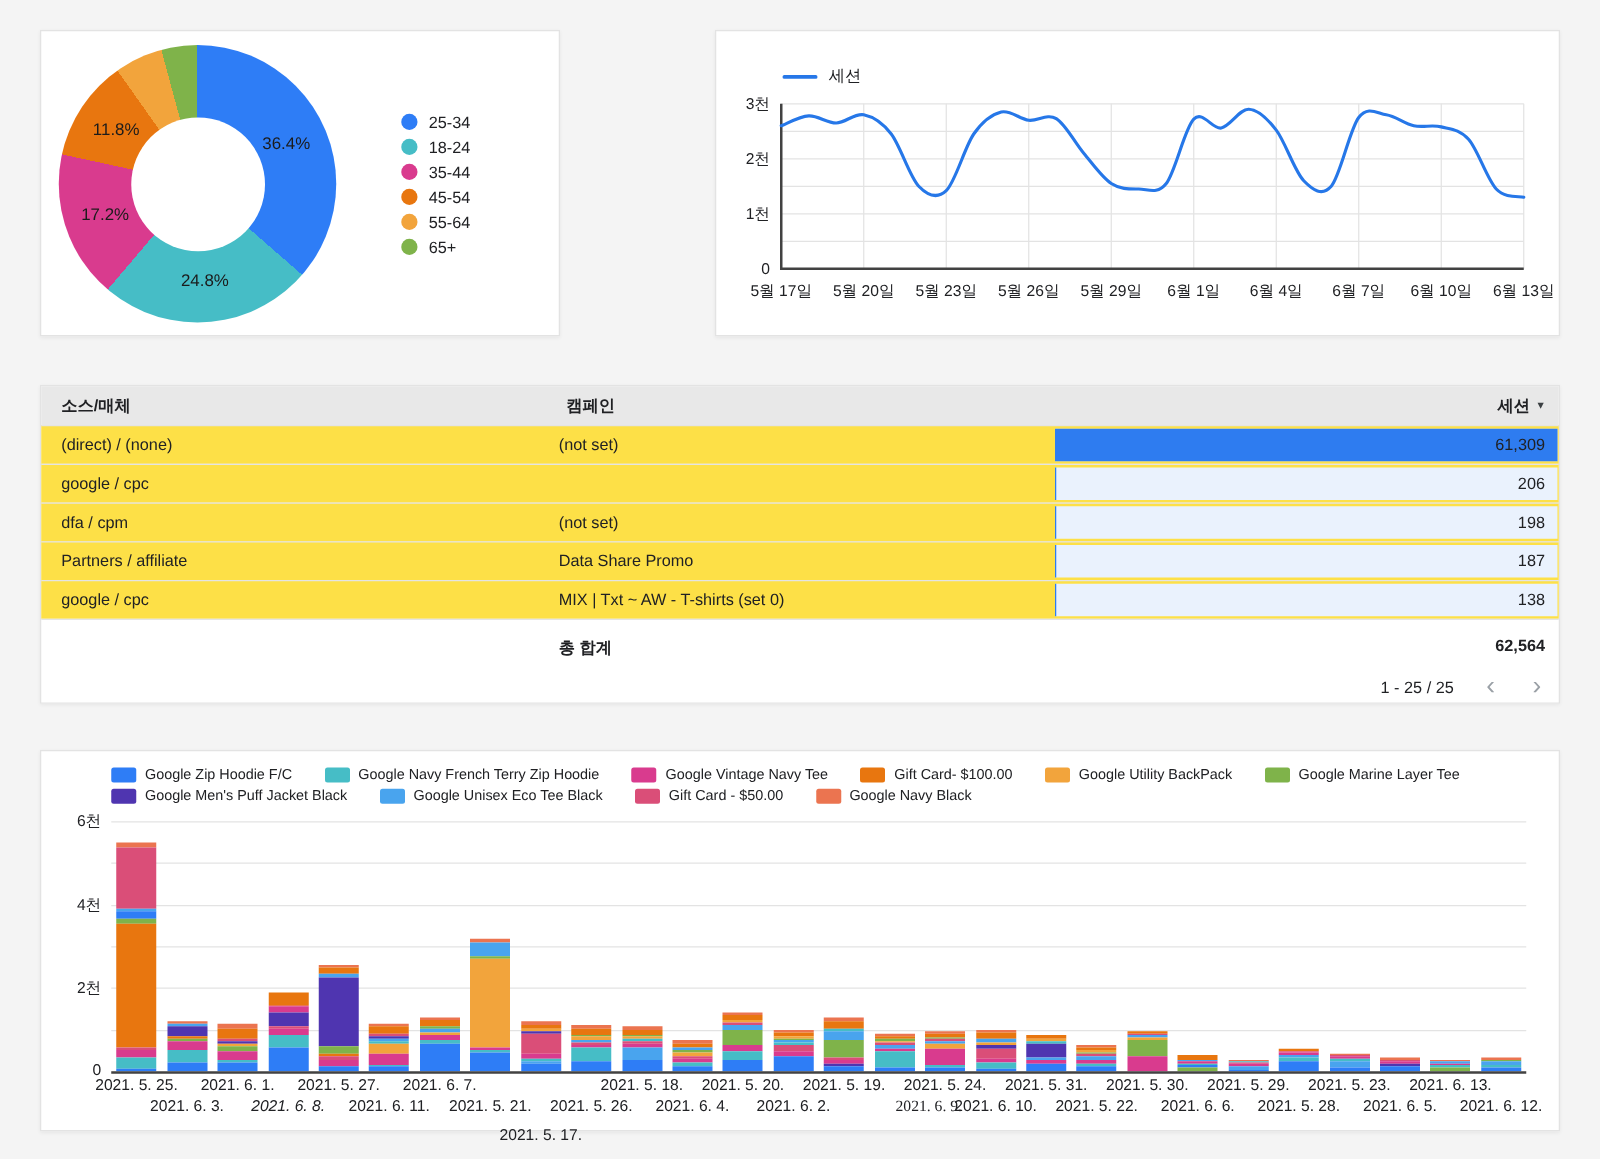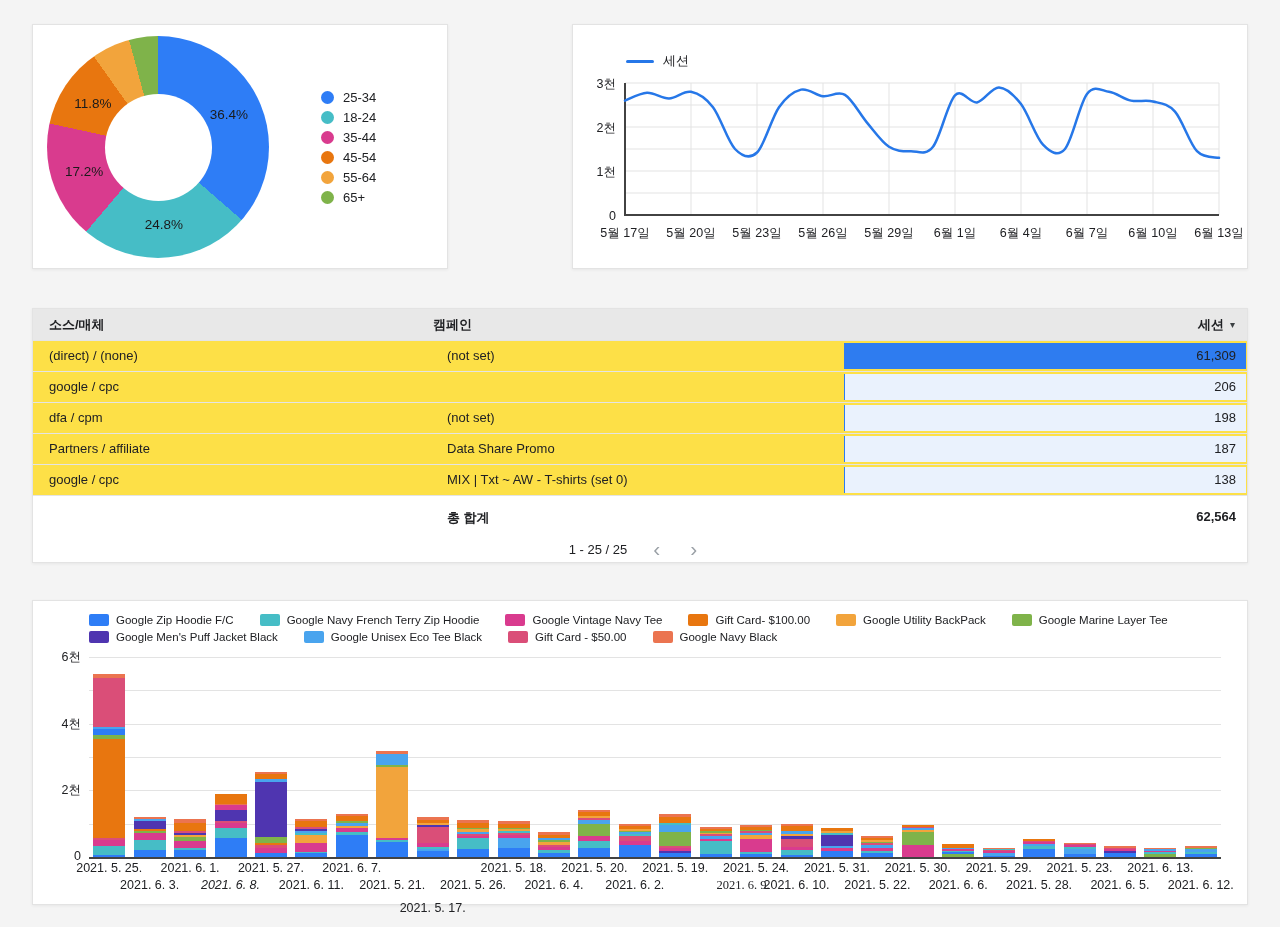--- a/index.html
+++ b/index.html
@@ -24,33 +24,33 @@
   .card-line { left:572px; top:24px; width:676px; height:245px; }
   .line-legend { position:absolute; left:53px; top:27px; display:flex; align-items:center; gap:9px; font-size:13px; }
   .line-swatch { width:28px; height:3px; border-radius:2px; }
   .line-svg { position:absolute; left:6px; top:42px; }
 
   
   .card-table { left:32px; top:308px; width:1216px; height:255px; font-size:13px; }
   .thead { position:relative; height:31px; background:#e8e8e8; }
   .th { position:absolute; top:0; line-height:31px; font-weight:700; }
   .th-source { left:16px; }
-  .th-campaign { left:400px; }
+  .th-campaign { left:420px; }
   .th-sessions { right:12px; display:flex; align-items:center; gap:6px; height:31px; }
   .sort { font-size:10px; color:#3c4043; }
   .tr { position:relative; height:31px; border-top:1px solid #e4e4e4; background:#fde047; }
   .td-source { position:absolute; left:16px; line-height:30px; }
   .td-campaign { position:absolute; left:414px; line-height:30px; }
   .td-bartrack { position:absolute; left:811px; right:1px; top:2px; bottom:2px; background:#eaf2fd; }
   .td-barfill { position:absolute; left:0; top:0; bottom:0; }
   .td-value { position:absolute; right:11px; line-height:30px; z-index:2; }
   .tfoot { position:relative; height:40px; border-top:1px solid #e4e4e4; }
   .tf-label { position:absolute; left:414px; top:13px; font-weight:700; }
   .tf-value { position:absolute; right:11px; top:13px; font-weight:700; }
-  .tpag { position:relative; height:28px; display:flex; justify-content:center; align-items:center; gap:22px; padding-right:10px; }
+  .tpag { position:relative; height:28px; display:flex; justify-content:flex-end; align-items:center; gap:22px; padding-right:10px; }
   .pag-range { font-size:13px; color:#202124; }
   .pag-btn { border:none; background:none; font-size:21px; line-height:20px; color:#9aa0a6; cursor:pointer; padding:0 4px; font-family:inherit; }
 
   
   .card-bars { left:32px; top:600px; width:1216px; height:305px; }
   .bars-legend { position:absolute; left:56px; top:13px; display:flex; flex-direction:column; gap:5px; }
   .legend-row { display:flex; gap:26px; }
   .legend-item { display:flex; align-items:center; gap:7px; font-size:11.5px; white-space:nowrap; }
   .swatch { width:20px; height:12px; border-radius:2px; flex:0 0 20px; }
   .bars-plot { position:absolute; left:0; top:56px; width:1216px; height:201px; }

